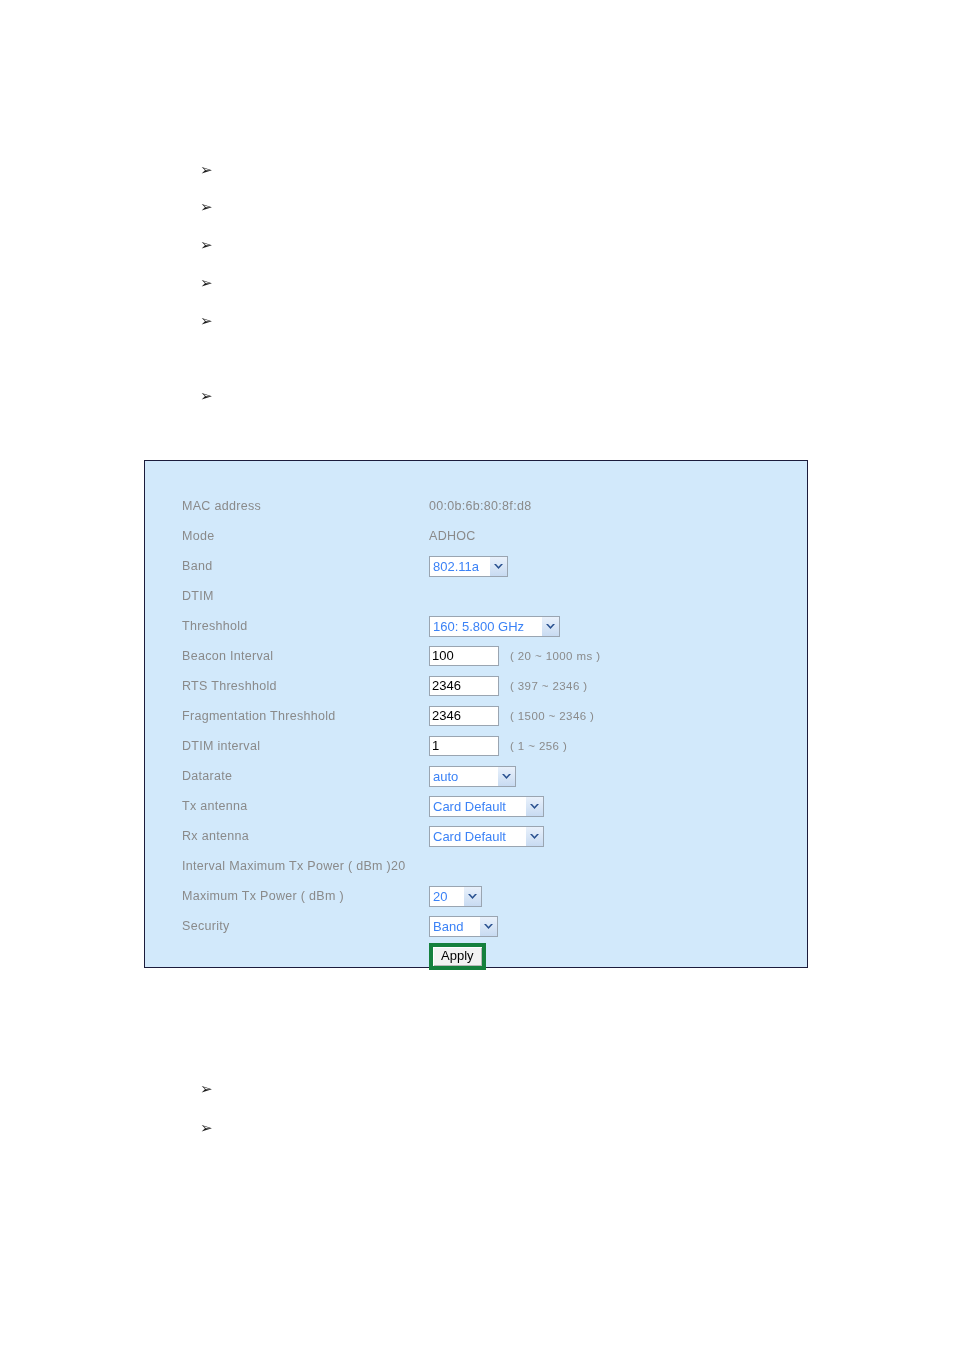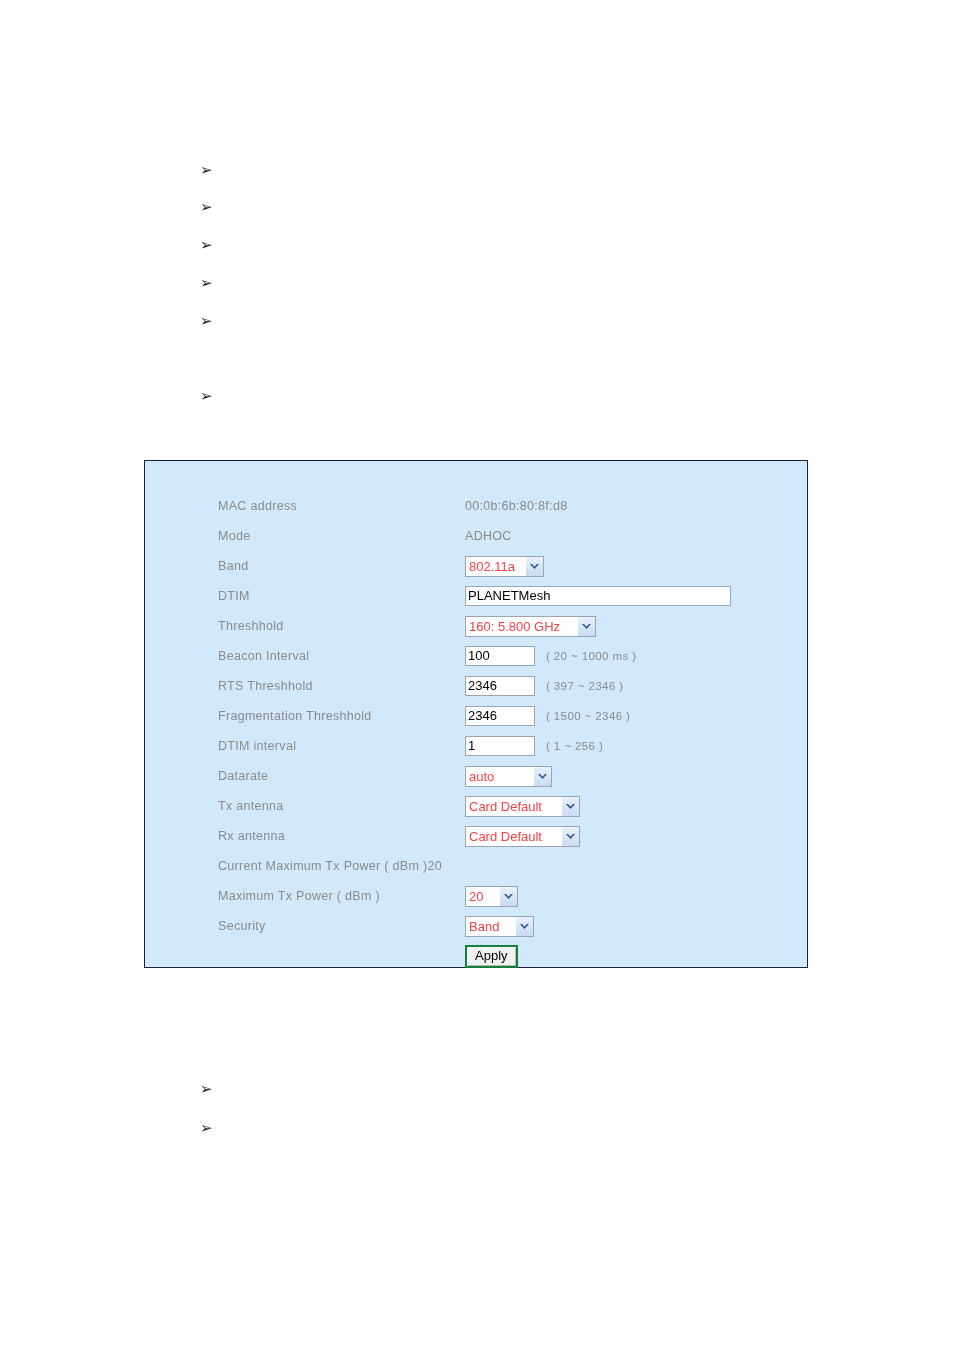--- a/index.html
+++ b/index.html
@@ -54,21 +54,20 @@
     left: 0;
     top: 30px;
     width: 100%;
   }
 
   .row {
     position: relative;
     height: 30px;
     display: flex;
     align-items: center;
-    margin-left: 36px;
   }
 
   .row .label {
     position: absolute;
     left: 37px;
     top: 0;
     height: 30px;
     line-height: 30px;
     font-size: 12.5px;
     color: #8a8a8a;
@@ -123,21 +122,21 @@
     border: 1px solid #9aa5b1;
     height: 21px;
     box-sizing: border-box;
     cursor: default;
   }
   .sel .sel-text {
     display: flex;
     align-items: center;
     padding: 0 4px 0 3px;
     font-size: 13px;
-    color: #ef4444;
+    color: #3b82f6;
     white-space: nowrap;
     line-height: 19px;
   }
   .sel .sel-arrow {
     width: 17px;
     display: flex;
     align-items: center;
     justify-content: center;
     background: linear-gradient(#e9f1fb, #c8dbf2);
     border-left: 1px solid #ffffff;
@@ -164,21 +163,21 @@
   .apply-wrap {
     position: absolute;
     left: 284px;
     top: 0;
     height: 30px;
     display: flex;
     align-items: center;
   }
   .apply-btn {
     background: #f2f2f2;
-    border: 2px solid #15803d;
+    border: 4px solid #15803d;
     box-shadow: inset 1px 1px 0 #ffffff, inset -1px -1px 0 #b8b8b8;
     font-family: "Liberation Sans", sans-serif;
     font-size: 13px;
     color: #000;
     padding: 2px 8px 3px;
     line-height: 14px;
     cursor: pointer;
   }
 </style>
 </head>
@@ -233,23 +232,20 @@
             <span class="sel-arrow">
               <svg width="11" height="9" viewBox="0 0 11 9">
                 <path d="M1 2 L5.5 7 L10 2 L8 2 L5.5 4.8 L3 2 Z" fill="#29508f"></path>
               </svg>
             </span>
           </div>
         </div>
       </div>
       <div class="row">
         <div class="label">DTIM</div>
-        <div class="field">
-          <input type="text" class="txt essid" value="PLANETMesh" style="">
-        </div>
       </div>
       <div class="row">
         <div class="label">Threshhold</div>
         <div class="field">
           <div class="sel freq">
             <span class="sel-text">160: 5.800 GHz</span>
             <span class="sel-arrow">
               <svg width="11" height="9" viewBox="0 0 11 9">
                 <path d="M1 2 L5.5 7 L10 2 L8 2 L5.5 4.8 L3 2 Z" fill="#29508f"></path>
               </svg>
@@ -318,21 +314,21 @@
             <span class="sel-text">Card Default</span>
             <span class="sel-arrow">
               <svg width="11" height="9" viewBox="0 0 11 9">
                 <path d="M1 2 L5.5 7 L10 2 L8 2 L5.5 4.8 L3 2 Z" fill="#29508f"></path>
               </svg>
             </span>
           </div>
         </div>
       </div>
       <div class="row">
-        <div class="label wide"><span>Current Maximum Tx Power ( dBm )</span><span class="inline-val">20</span></div>
+        <div class="label wide"><span>Interval Maximum Tx Power ( dBm )</span><span class="inline-val">20</span></div>
       </div>
       <div class="row">
         <div class="label">Maximum Tx Power ( dBm )</div>
         <div class="field">
           <div class="sel txpower">
             <span class="sel-text">20</span>
             <span class="sel-arrow">
               <svg width="11" height="9" viewBox="0 0 11 9">
                 <path d="M1 2 L5.5 7 L10 2 L8 2 L5.5 4.8 L3 2 Z" fill="#29508f"></path>
               </svg>

